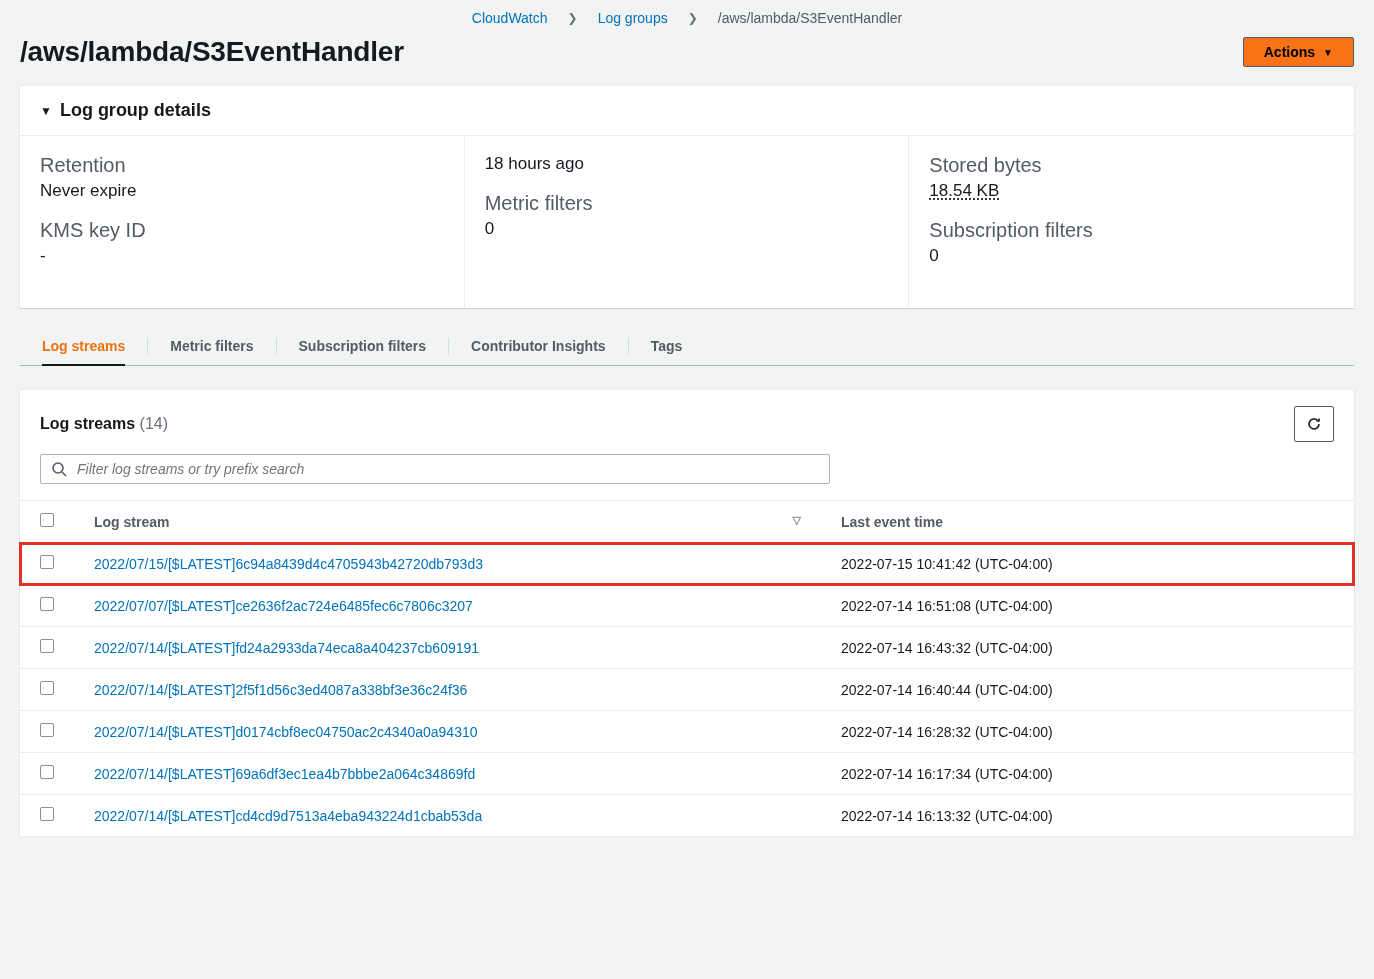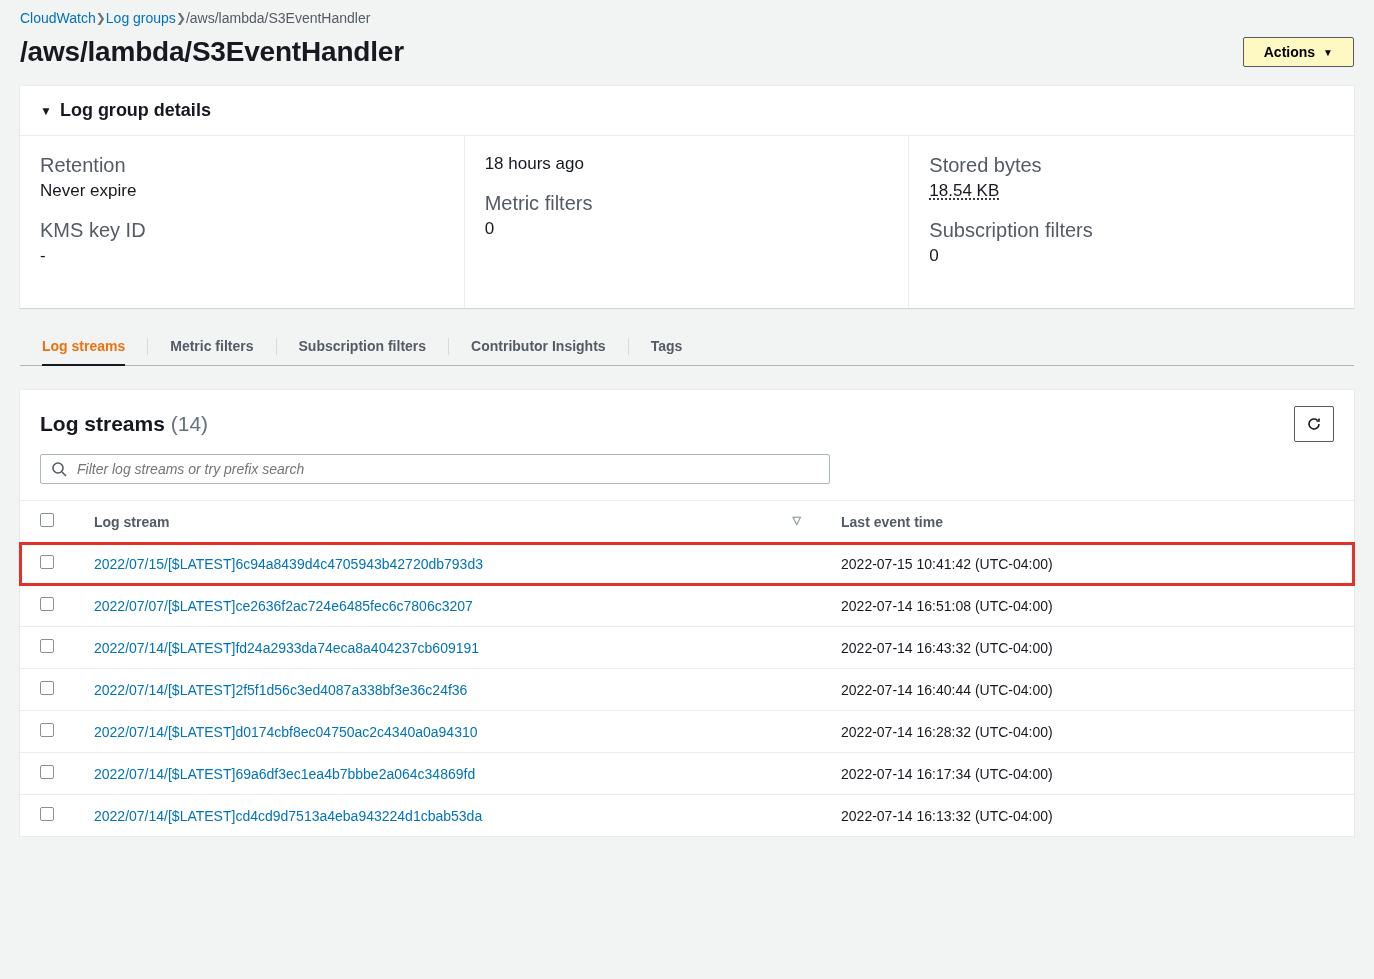--- a/index.html
+++ b/index.html
@@ -9,38 +9,39 @@
     color: #16191f;
     font-size: 14px;
     width: 1374px;
   }
   .page { padding: 0; }
   .breadcrumb {
     padding: 10px 20px 6px 20px;
     font-size: 14px;
     display: flex;
     align-items: center;
-    gap: 0;
+    gap: 20px;
+    justify-content: center;
   }
   .breadcrumb a { color: #0073bb; text-decoration: none; cursor: pointer; }
   .breadcrumb .sep { color: #687078; font-size: 12px; }
   .breadcrumb .current { color: #545b64; }
   .title-row {
     display: flex;
     align-items: center;
     padding: 4px 20px 18px 20px;
     justify-content: space-between;
   }
   .title-row h1 {
     font-size: 28px;
     font-weight: 700;
     letter-spacing: -0.2px;
   }
   .actions-btn {
-    background: #fef9c3;
+    background: #f97316;
     border: 1px solid #545b64;
     border-radius: 2px;
     padding: 6px 20px;
     font-weight: 700;
     font-size: 14px;
     display: inline-flex;
     align-items: center;
     gap: 8px;
     cursor: pointer;
   }
@@ -105,21 +106,21 @@
     box-shadow: 0 1px 1px rgba(0,0,0,0.1), 0 0 0 1px #eaeded;
     padding: 0;
   }
   .streams-header {
     display: flex;
     align-items: center;
     justify-content: space-between;
     padding: 16px 20px 12px 20px;
   }
   .streams-header h2 {
-    font-size: 21px;
+    font-size: 16px;
     font-weight: 700;
   }
   .streams-header .count { color: #687078; font-weight: 400; }
   .refresh-btn {
     width: 40px; height: 36px;
     border: 1px solid #545b64;
     background: #fff;
     border-radius: 2px;
     display: inline-flex;
     align-items: center; justify-content: center;

